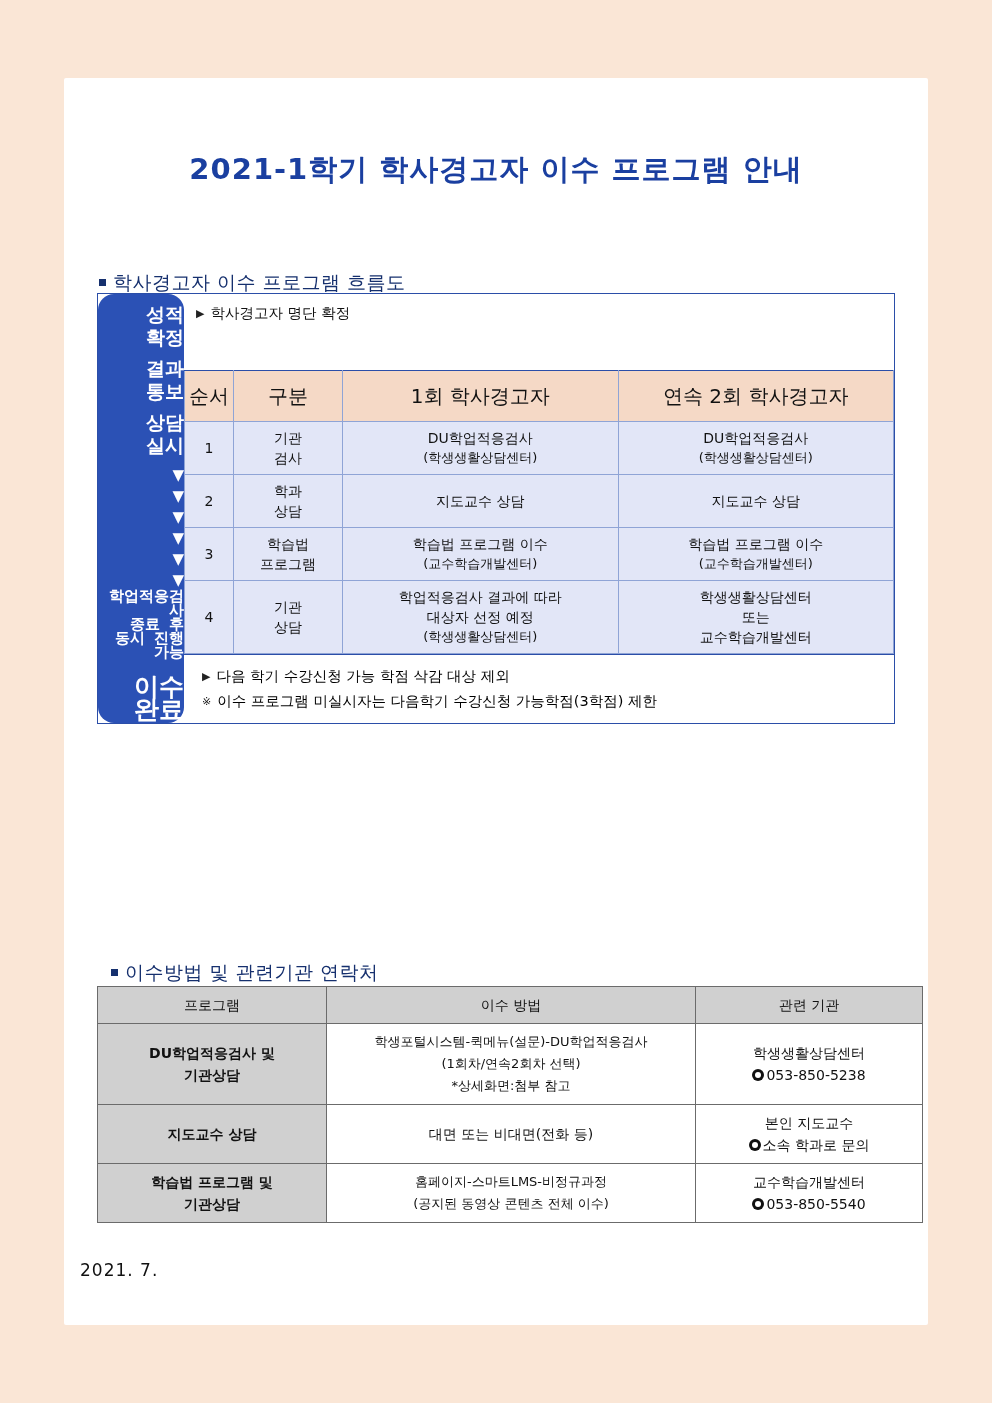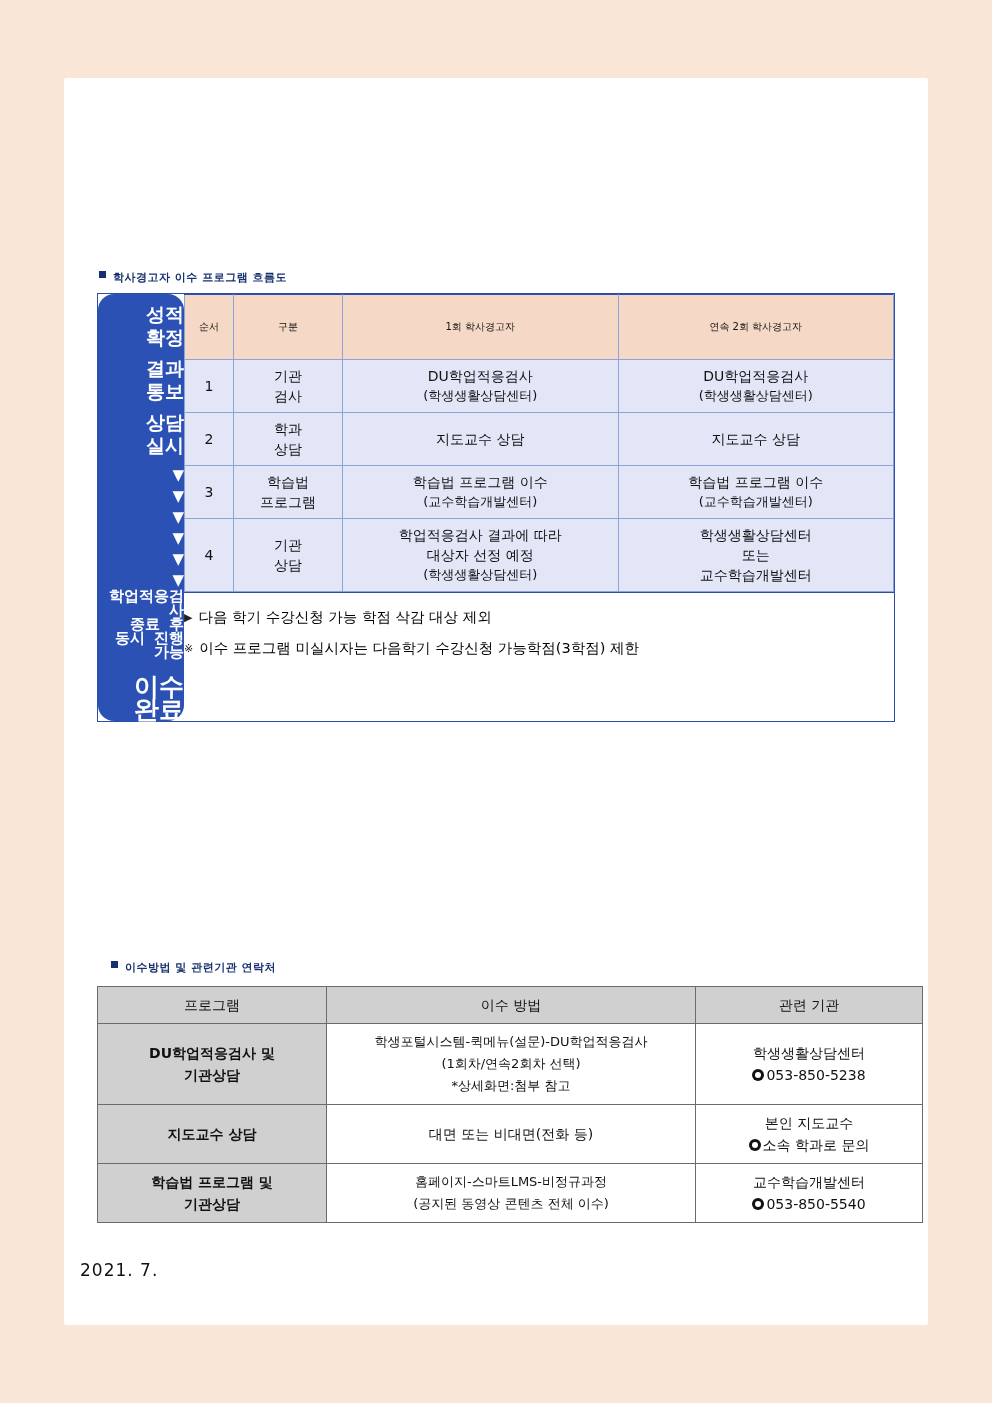--- a/index.html
+++ b/index.html
@@ -25,22 +25,22 @@
   .doc-title {
     text-align: center;
     font-size: 29px;
     font-weight: bold;
     color: #1a3fa0;
     letter-spacing: 1px;
     margin-top: 72px;
     font-family: "DejaVu Sans", "Liberation Sans", sans-serif;
   }
   .section-head {
-    font-size: 11px;
-    font-weight: bold;
+    font-size: 19px;
+    font-weight: normal;
     color: #16306e;
     margin: 2px;
     letter-spacing: .5px;
   }
   .sec1-head {
     position: absolute;
     left: 33px;
     top: 190px;
   }
   .bullet-sq {
@@ -124,34 +124,34 @@
     border: 1px solid #8fa4d6;
     text-align: center;
     font-size: 14px;
     color: #111;
     padding: 6px 2px;
     line-height: 20px;
   }
   .inner-tbl thead th {
     background: #f5d9c6;
     font-weight: normal;
-    font-size: 10px;
-    padding: 22px 2px;
+    font-size: 20px;
+    padding: 15px 2px;
     border-top: 1px solid #2b4ea8;
   }
   .inner-tbl tbody td {
     background: #e2e6f7;
   }
   .col-no { width: 44px; }
   .col-gu { width: 104px; }
   .paren { font-size: 13px; }
   .fr-foot {
-    padding: 9px 10px 9px 0;
+    padding: 9px 10px 9px 18px;
     font-size: 14.5px;
-    line-height: 30px;
+    line-height: 24px;
     border-top: 1px solid #2b4ea8;
   }
   
   .sec2-head {
     position: absolute;
     left: 45px;
     top: 880px;
   }
   .contact-tbl {
     position: absolute;
@@ -210,20 +210,21 @@
     color: #111;
     letter-spacing: 1px;
     margin-left: 16px;
   }
 </style>
 </head>
 <body>
 
 <div class="page">
 
+  <div class="doc-title">2021-1학기 학사경고자 이수 프로그램 안내</div>
 
   <div class="section-head sec1-head">
     <span class="bullet-sq"></span><span>학사경고자 이수 프로그램 흐름도</span>
   </div>
 
   <div class="flow">
 
     <div class="flow-left">
       <div class="fl-label">
         <div>성적</div>
@@ -252,20 +253,25 @@
         <div>가능</div>
       </div>
       <div class="fl-last">
         <div>이수</div>
         <div>완료</div>
       </div>
     </div>
 
     <div class="flow-right">
 
+      <div class="fr-block" style="min-height:62px;">
+        <div class="fr-line">
+          <span class="tri">▶</span><span>학사경고자 명단 확정</span>
+        </div>
+      </div>
 
 
       <table class="inner-tbl">
         <thead>
           <tr>
             <th class="col-no">순서</th>
             <th class="col-gu">구분</th>
             <th>1회 학사경고자</th>
             <th>연속 2회 학사경고자</th>
           </tr>

